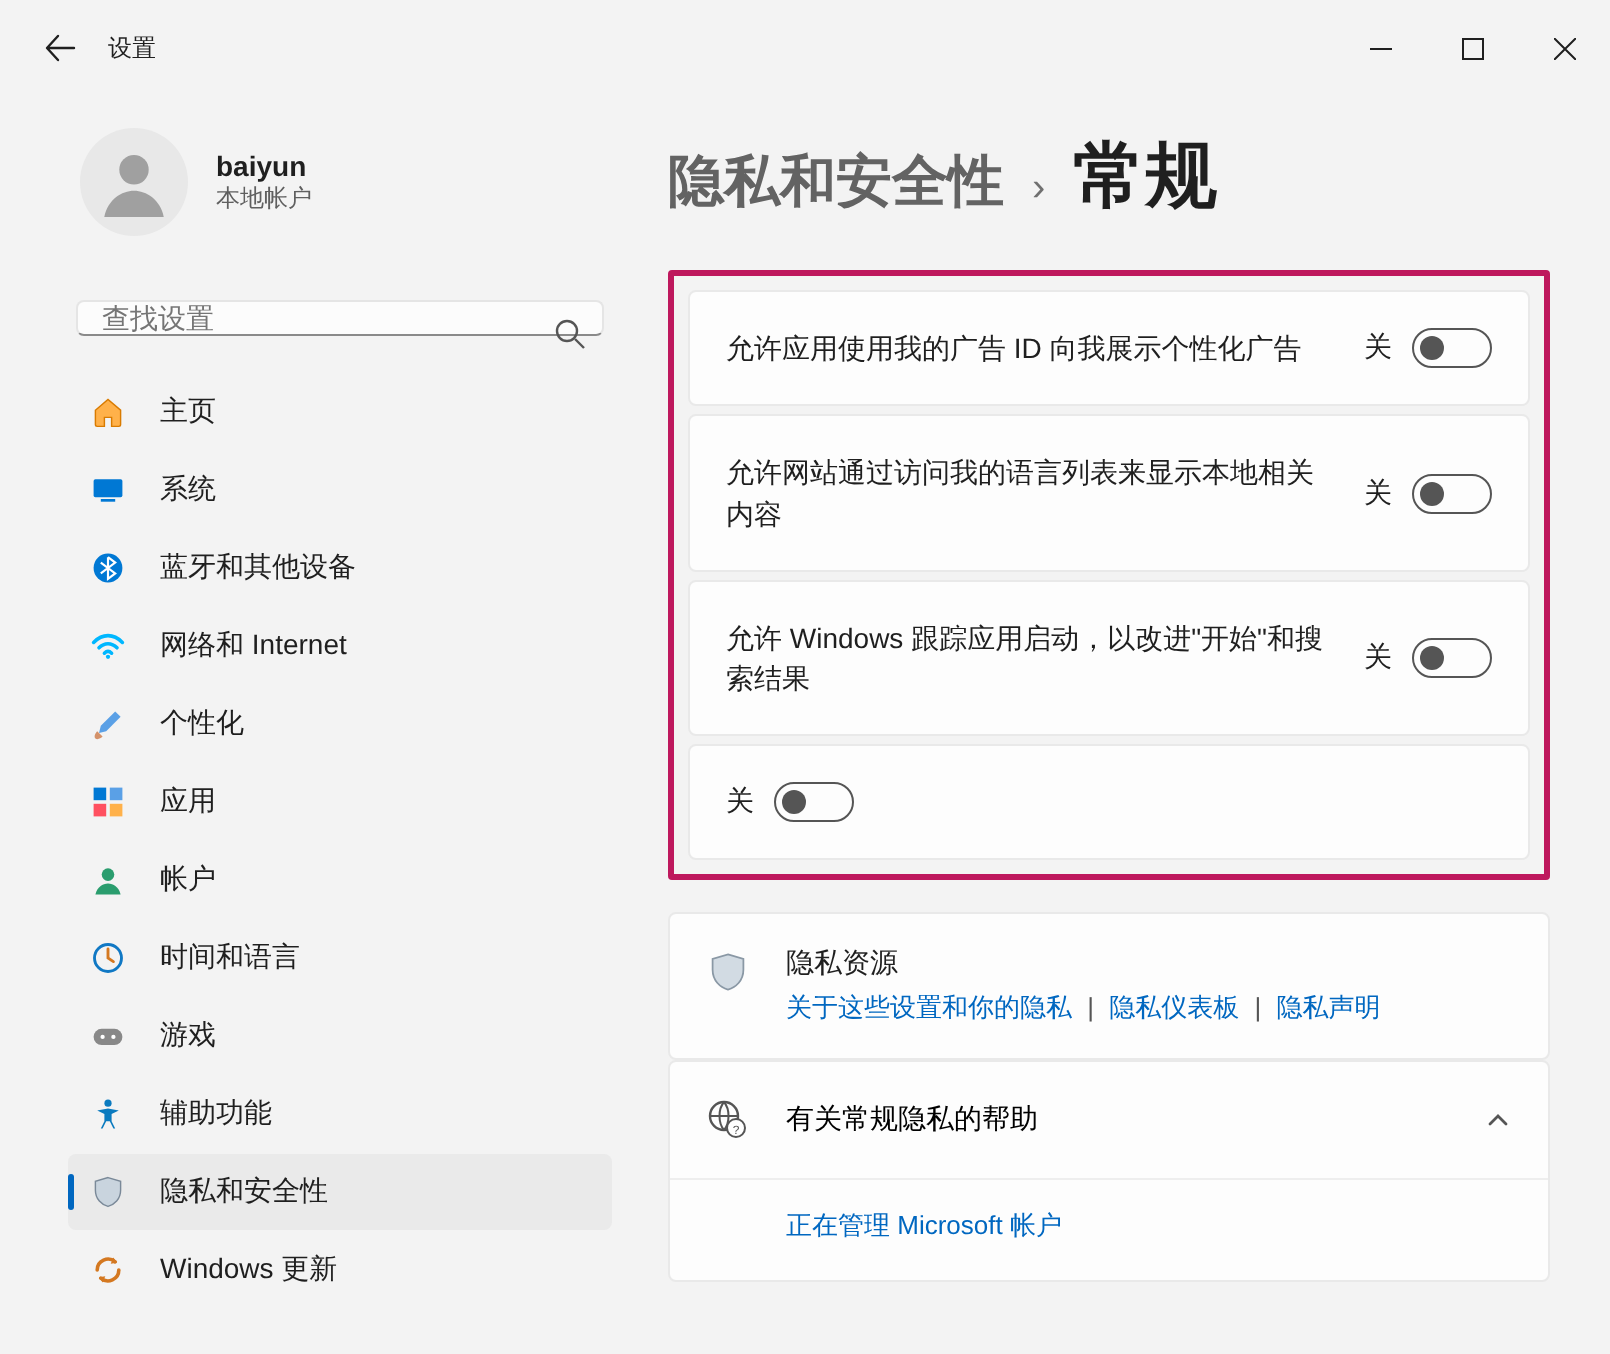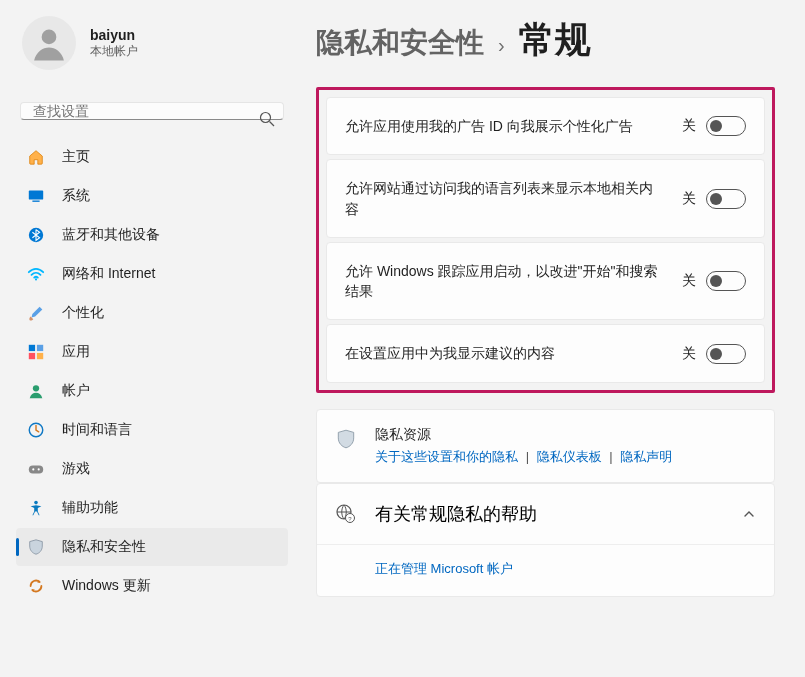--- a/index.html
+++ b/index.html
@@ -8,21 +8,21 @@
 .window { width: 805px; height: 677px; background: #f3f3f3; display: flex; flex-direction: column; }
 
 .titlebar { height: 48px; display: flex; align-items: center; padding: 0 0 0 14px; }
 .back-btn { width: 32px; height: 32px; display: flex; align-items: center; justify-content: center; cursor: pointer; }
 .app-title { font-size: 12px; margin-left: 8px; color: #1f1f1f; }
 .win-controls { margin-left: auto; display: flex; }
 .win-btn { width: 46px; height: 32px; display: flex; align-items: center; justify-content: center; cursor: pointer; }
 
 .body-area { display: flex; flex: 1; min-height: 0; }
 
-.sidebar { width: 300px; padding: 12px 6px 0 16px; display: flex; flex-direction: column; }
+.sidebar { width: 300px; padding: 12px 6px 0 16px; display: flex; flex-direction: column; margin-left: 18px; }
 .profile { display: flex; align-items: center; padding: 4px 0 14px 6px; cursor: pointer; }
 .avatar { width: 54px; height: 54px; border-radius: 50%; background: #e8e8e8; display: flex; align-items: center; justify-content: center; margin-right: 14px; }
 .avatar svg { fill: #a0a0a0; }
 .user-name { font-size: 14px; font-weight: 600; color: #1f1f1f; }
 .user-sub { font-size: 12px; color: #5f5f5f; }
 
 .search-wrap { position: relative; margin: 18px 10px 18px 4px; }
 .search-input { width: 100%; height: 18px; border: 1px solid #e5e5e5; border-radius: 4px; padding: 0 34px 0 12px; font-size: 14px; background: #fcfcfc; outline: none; border-bottom: 1.5px solid #8a8a8a; }
 .search-icon-btn { position: absolute; right: 6px; top: 6px; width: 22px; height: 22px; display: flex; align-items: center; justify-content: center; cursor: pointer; }
 
@@ -58,31 +58,56 @@
 .info-body .info-title { font-size: 14px; color: #1f1f1f; margin-bottom: 4px; }
 .info-links { font-size: 13px; }
 .info-links a { color: #0067c0; text-decoration: none; cursor: pointer; }
 .info-sep { color: #555; margin: 0 4px; }
 
 .section-h { font-size: 14px; font-weight: 600; margin: 26px 0 14px 2px; color: #1f1f1f; }
 
 .expander { background: #fdfdfd; border: 1px solid #e9e9e9; border-radius: 4px; }
 .exp-head { display: flex; align-items: center; padding: 18px; cursor: pointer; }
 .exp-icon { width: 22px; height: 22px; margin-right: 18px; }
-.exp-title { font-size: 18px; flex: 1; }
+.exp-title { font-size: 14px; flex: 1; }
 .chevron { width: 14px; height: 14px; }
 .exp-body { padding: 14px 18px 18px 58px; border-top: 1px solid #eee; }
 .exp-link { color: #0067c0; font-size: 13px; cursor: pointer; }
 
 </style>
 </head>
 <body>
 
 <div class="window">
 
+  <div class="titlebar">
+    <div class="back-btn">
+      <svg width="16" height="16" viewBox="0 0 16 16">
+          <path d="M7 2 1.5 8 7 14M2 8h13" stroke="#1f1f1f" stroke-width="1.2" fill="none" stroke-linecap="round" stroke-linejoin="round"></path>
+        </svg>
+    </div>
+    <span class="app-title">设置</span>
+    <div class="win-controls">
+      <div class="win-btn">
+        <svg width="11" height="11">
+            <path d="M0 5.5h11" stroke="#1f1f1f" stroke-width="1"></path>
+          </svg>
+      </div>
+      <div class="win-btn">
+        <svg width="11" height="11">
+            <rect x="0.5" y="0.5" width="10" height="10" stroke="#1f1f1f" fill="none"></rect>
+          </svg>
+      </div>
+      <div class="win-btn">
+        <svg width="11" height="11">
+            <path d="M0 0l11 11M11 0L0 11" stroke="#1f1f1f" stroke-width="1"></path>
+          </svg>
+      </div>
+    </div>
+  </div>
 
   <div class="body-area">
     <aside class="sidebar">
 
       <div class="profile">
         <div class="avatar">
           <svg width="42" height="42" viewBox="0 0 24 24">
               <circle cx="12" cy="8.5" r="4.2"></circle>
               <path d="M3.5 22c1-5 5-7.5 8.5-7.5s7.5 2.5 8.5 7.5z"></path>
             </svg>
@@ -248,21 +273,20 @@
         <div class="card">
           <div class="card-label">允许 Windows 跟踪应用启动，以改进"开始"和搜索结果</div>
           <div class="toggle-wrap">
             <span class="toggle-state">关</span>
             <div class="toggle">
                   <div class="knob"></div>
                 </div>
           </div>
         </div>
         <div class="card">
-          <div class="card-label">在设置应用中为我显示建议的内容</div>
           <div class="toggle-wrap">
             <span class="toggle-state">关</span>
             <div class="toggle">
                   <div class="knob"></div>
                 </div>
           </div>
         </div>
       </div>
       </div>
 

